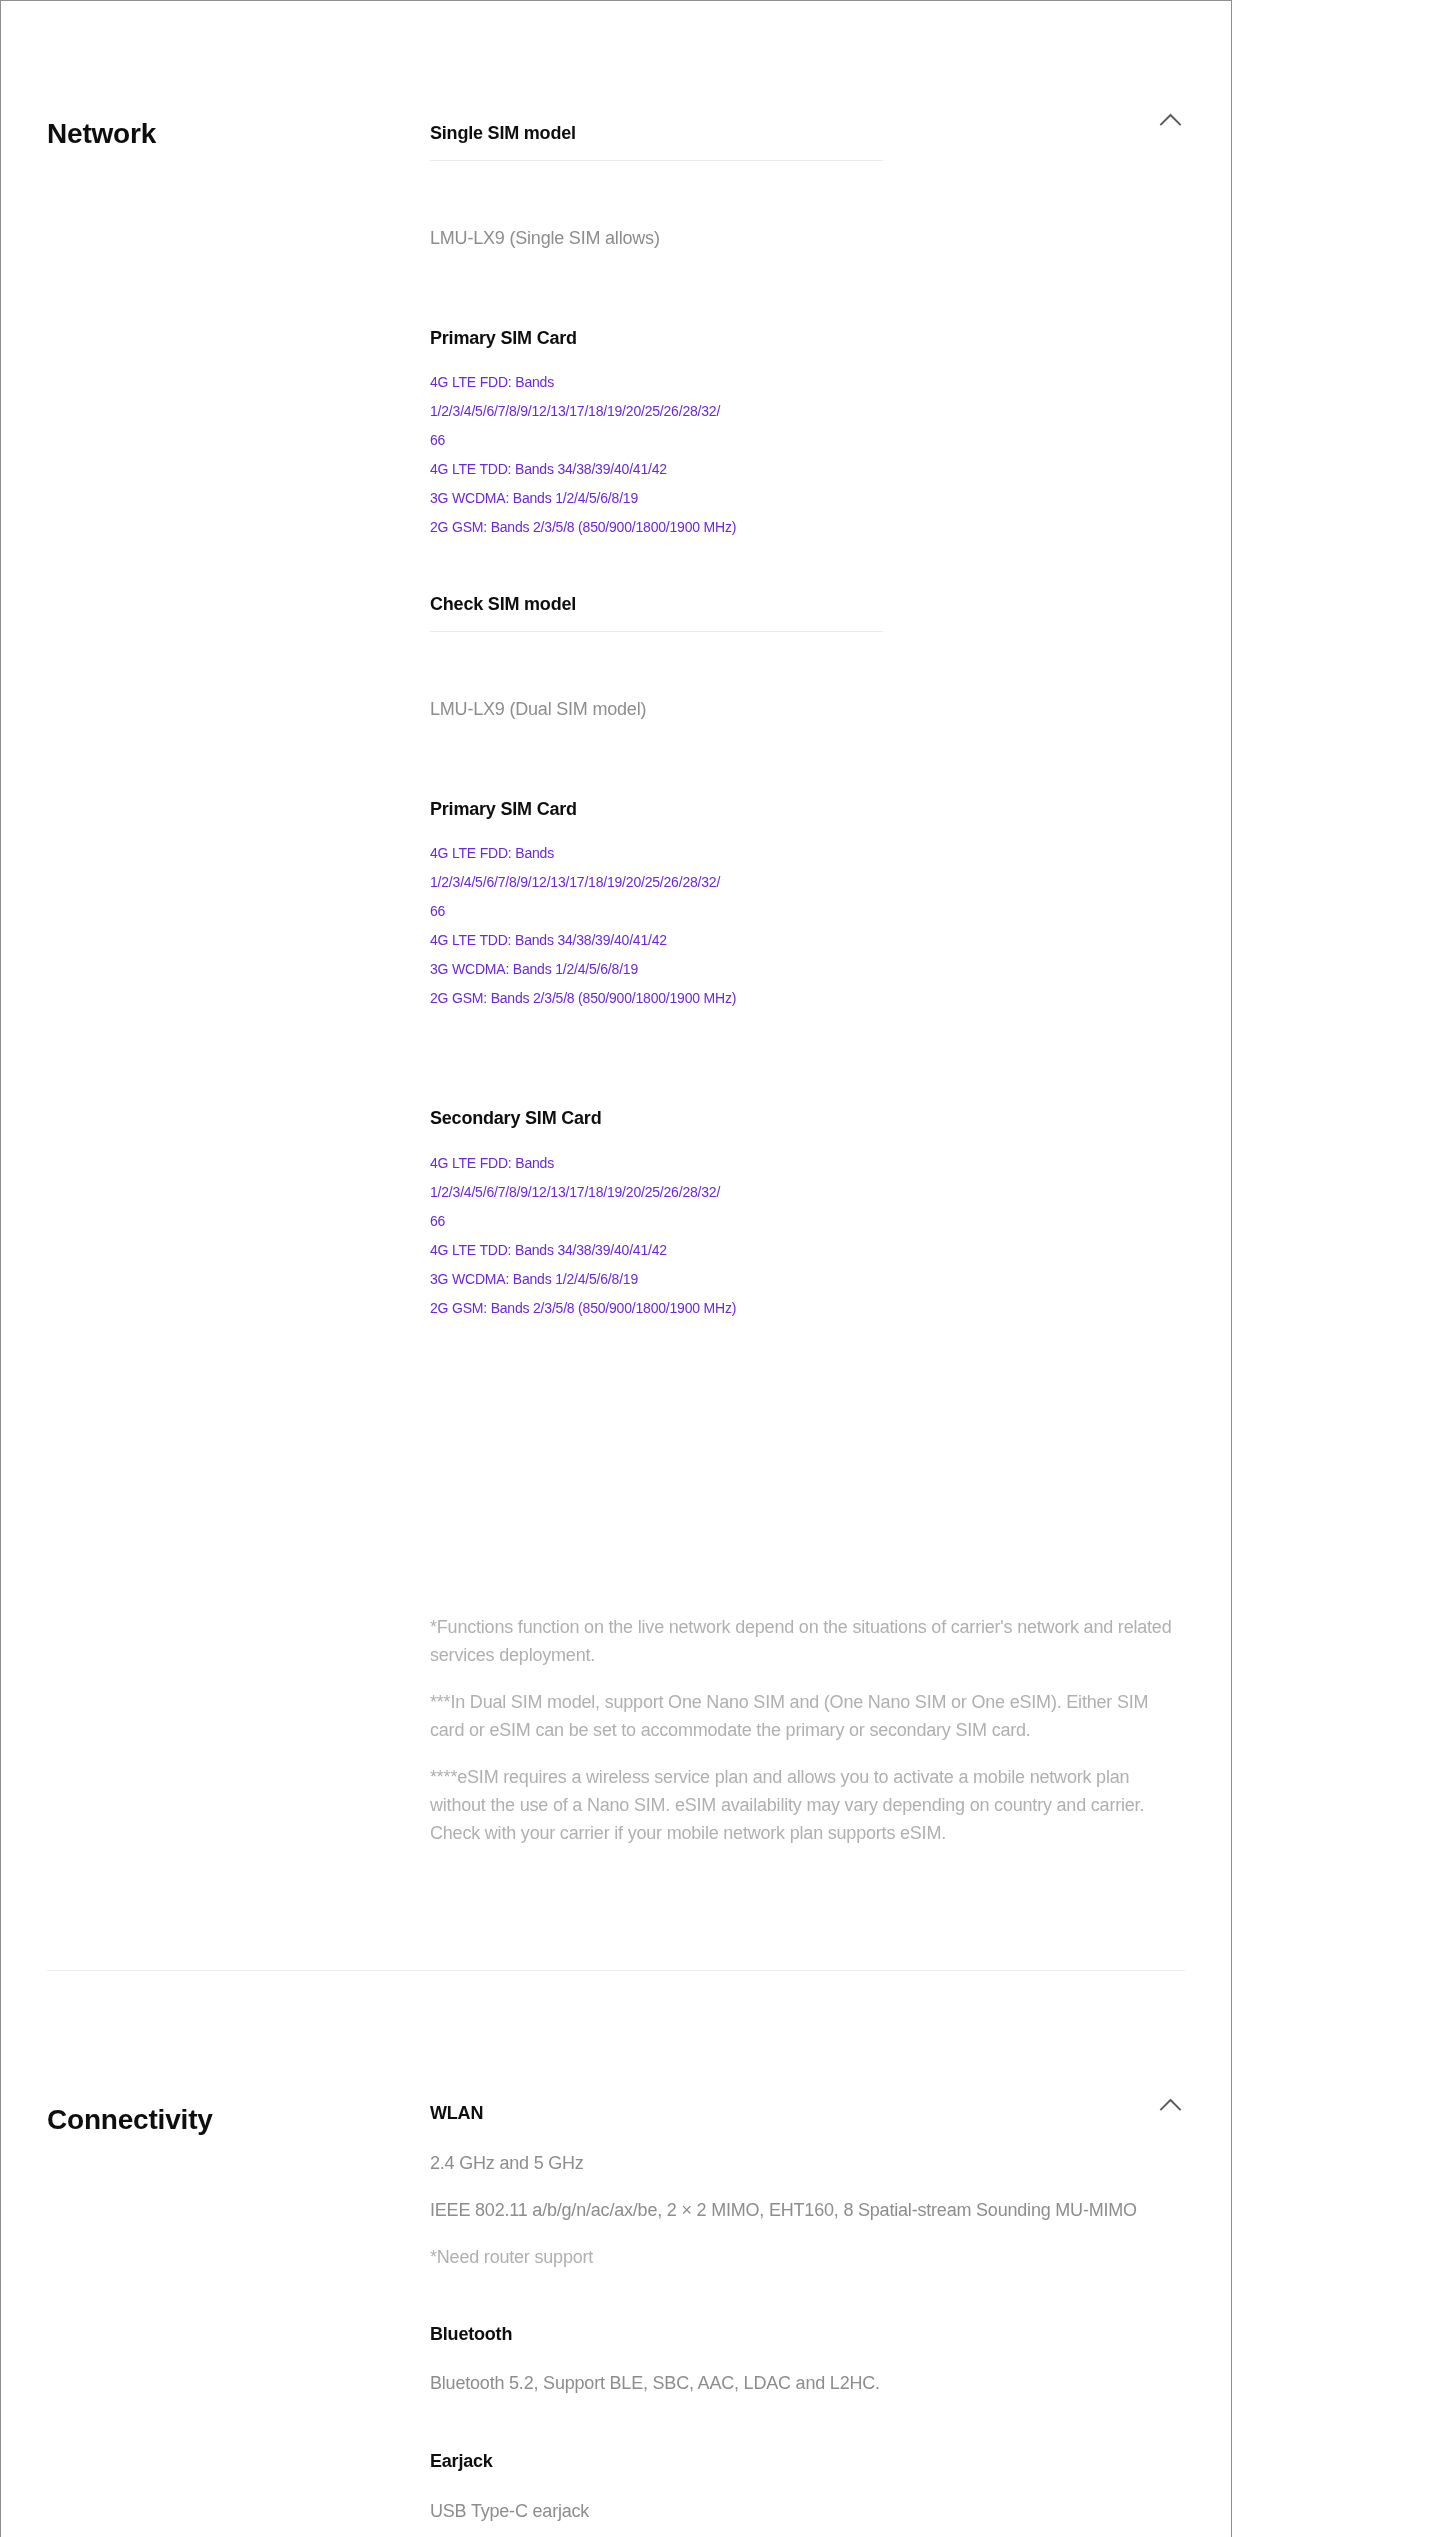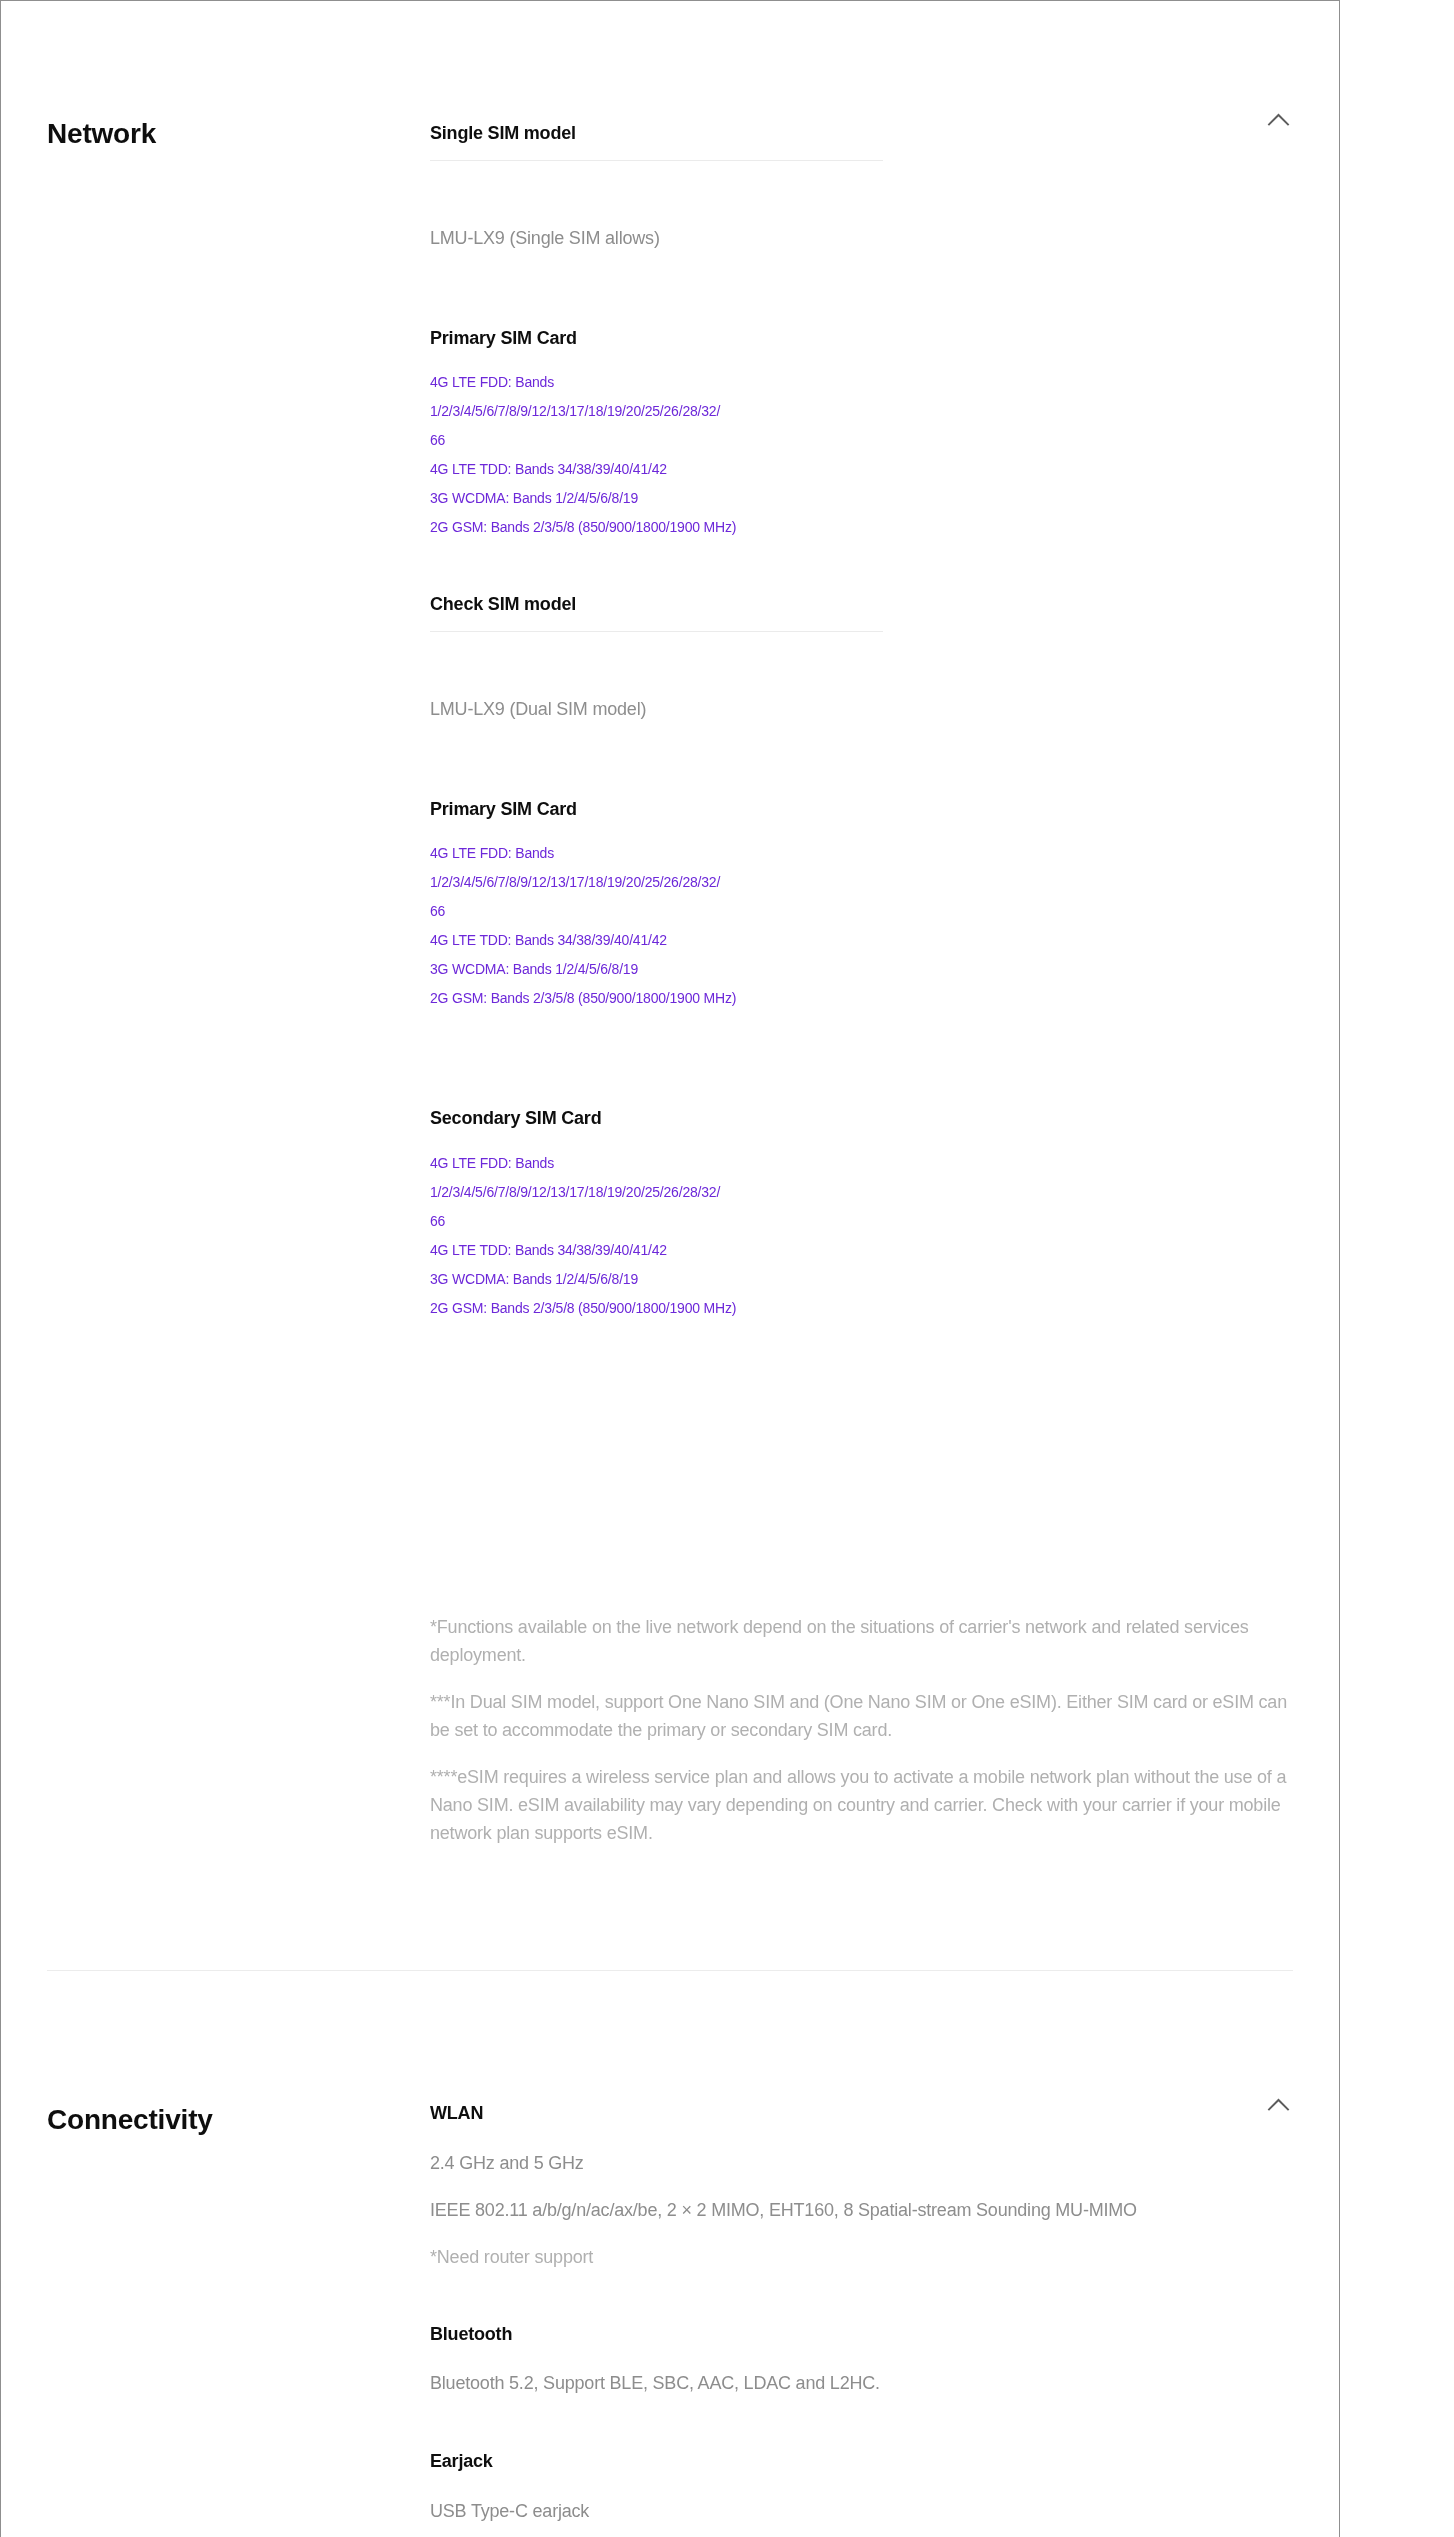--- a/index.html
+++ b/index.html
@@ -1,19 +1,19 @@
 <!DOCTYPE html>
 <html style="font-size:12.6px"><head>
 <meta charset="utf-8">
 <style>
   * { margin: 0; padding: 0; box-sizing: border-box; }
   html, body { background: #ffffff; }
   .frame {
     position: relative;
-    width: 1340px;
+    width: 1232px;
     height: 2538px;
     border: 1.6px solid #8f8f8f;
     background: #ffffff;
     overflow: hidden;
     font-family: "Liberation Sans", "DejaVu Sans", sans-serif;
   }
   .spec-section {
     position: relative;
     display: flex;
     align-items: flex-start;
@@ -144,21 +144,21 @@
             <div class="value-line">66</div>
             <div class="value-line">4G LTE TDD: Bands 34/38/39/40/41/42</div>
             <div class="value-line">3G WCDMA: Bands 1/2/4/5/6/8/19</div>
             <div class="value-line">2G GSM: Bands 2/3/5/8 (850/900/1800/1900 MHz)</div>
           </div>
         </div>
 
       </div>
 
       <div class="footnotes">
-        <p class="footnote">*Functions available on the live network depend on the situations of carrier's network and related services deployment.</p>
+        <p class="footnote">*Functions function on the live network depend on the situations of carrier's network and related services deployment.</p>
         <p class="footnote">***In Dual SIM model, support One Nano SIM and (One Nano SIM or One eSIM). Either SIM card or eSIM can be set to accommodate the primary or secondary SIM card.</p>
         <p class="footnote">****eSIM requires a wireless service plan and allows you to activate a mobile network plan without the use of a Nano SIM. eSIM availability may vary depending on country and carrier. Check with your carrier if your mobile network plan supports eSIM.</p>
       </div>
     </div>
 
     <button class="chevron-btn" aria-label="Collapse Network section">
       <span>
         <svg width="25" height="17.3" viewBox="0 0 32 22">
           <path d="M3 18 L16 5 L29 18" fill="none" stroke="#5c5c5c" stroke-width="2.5"></path>
         </svg>

